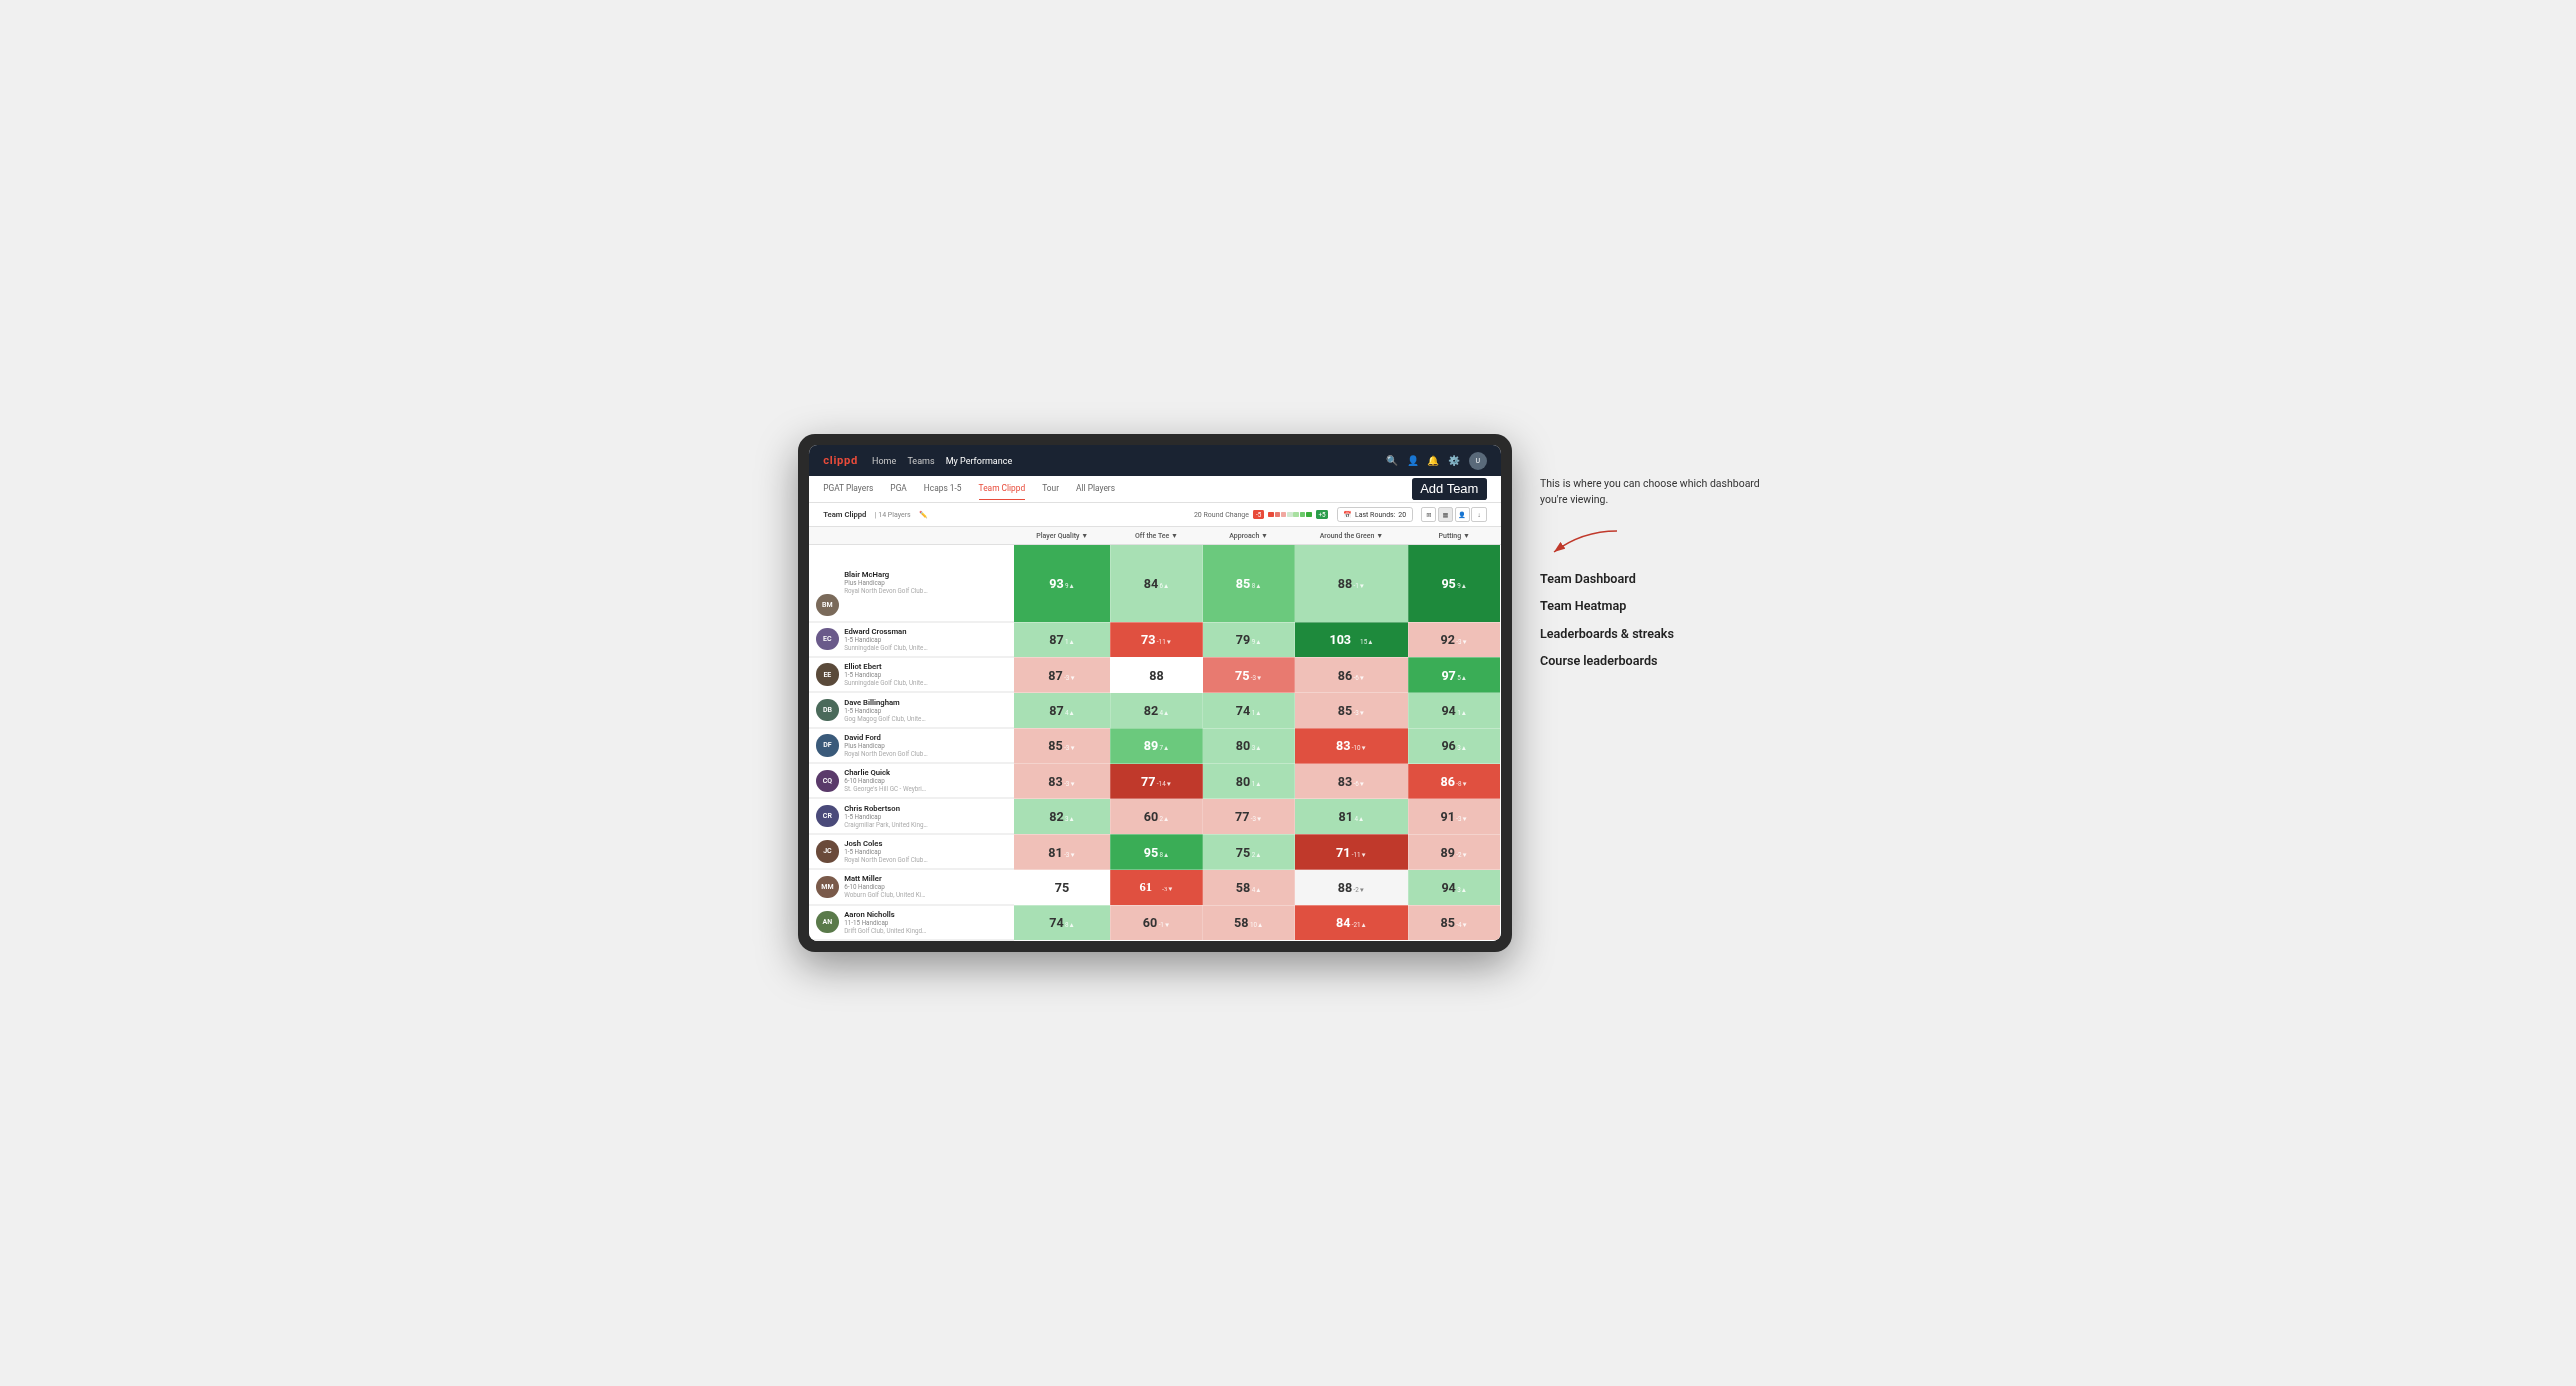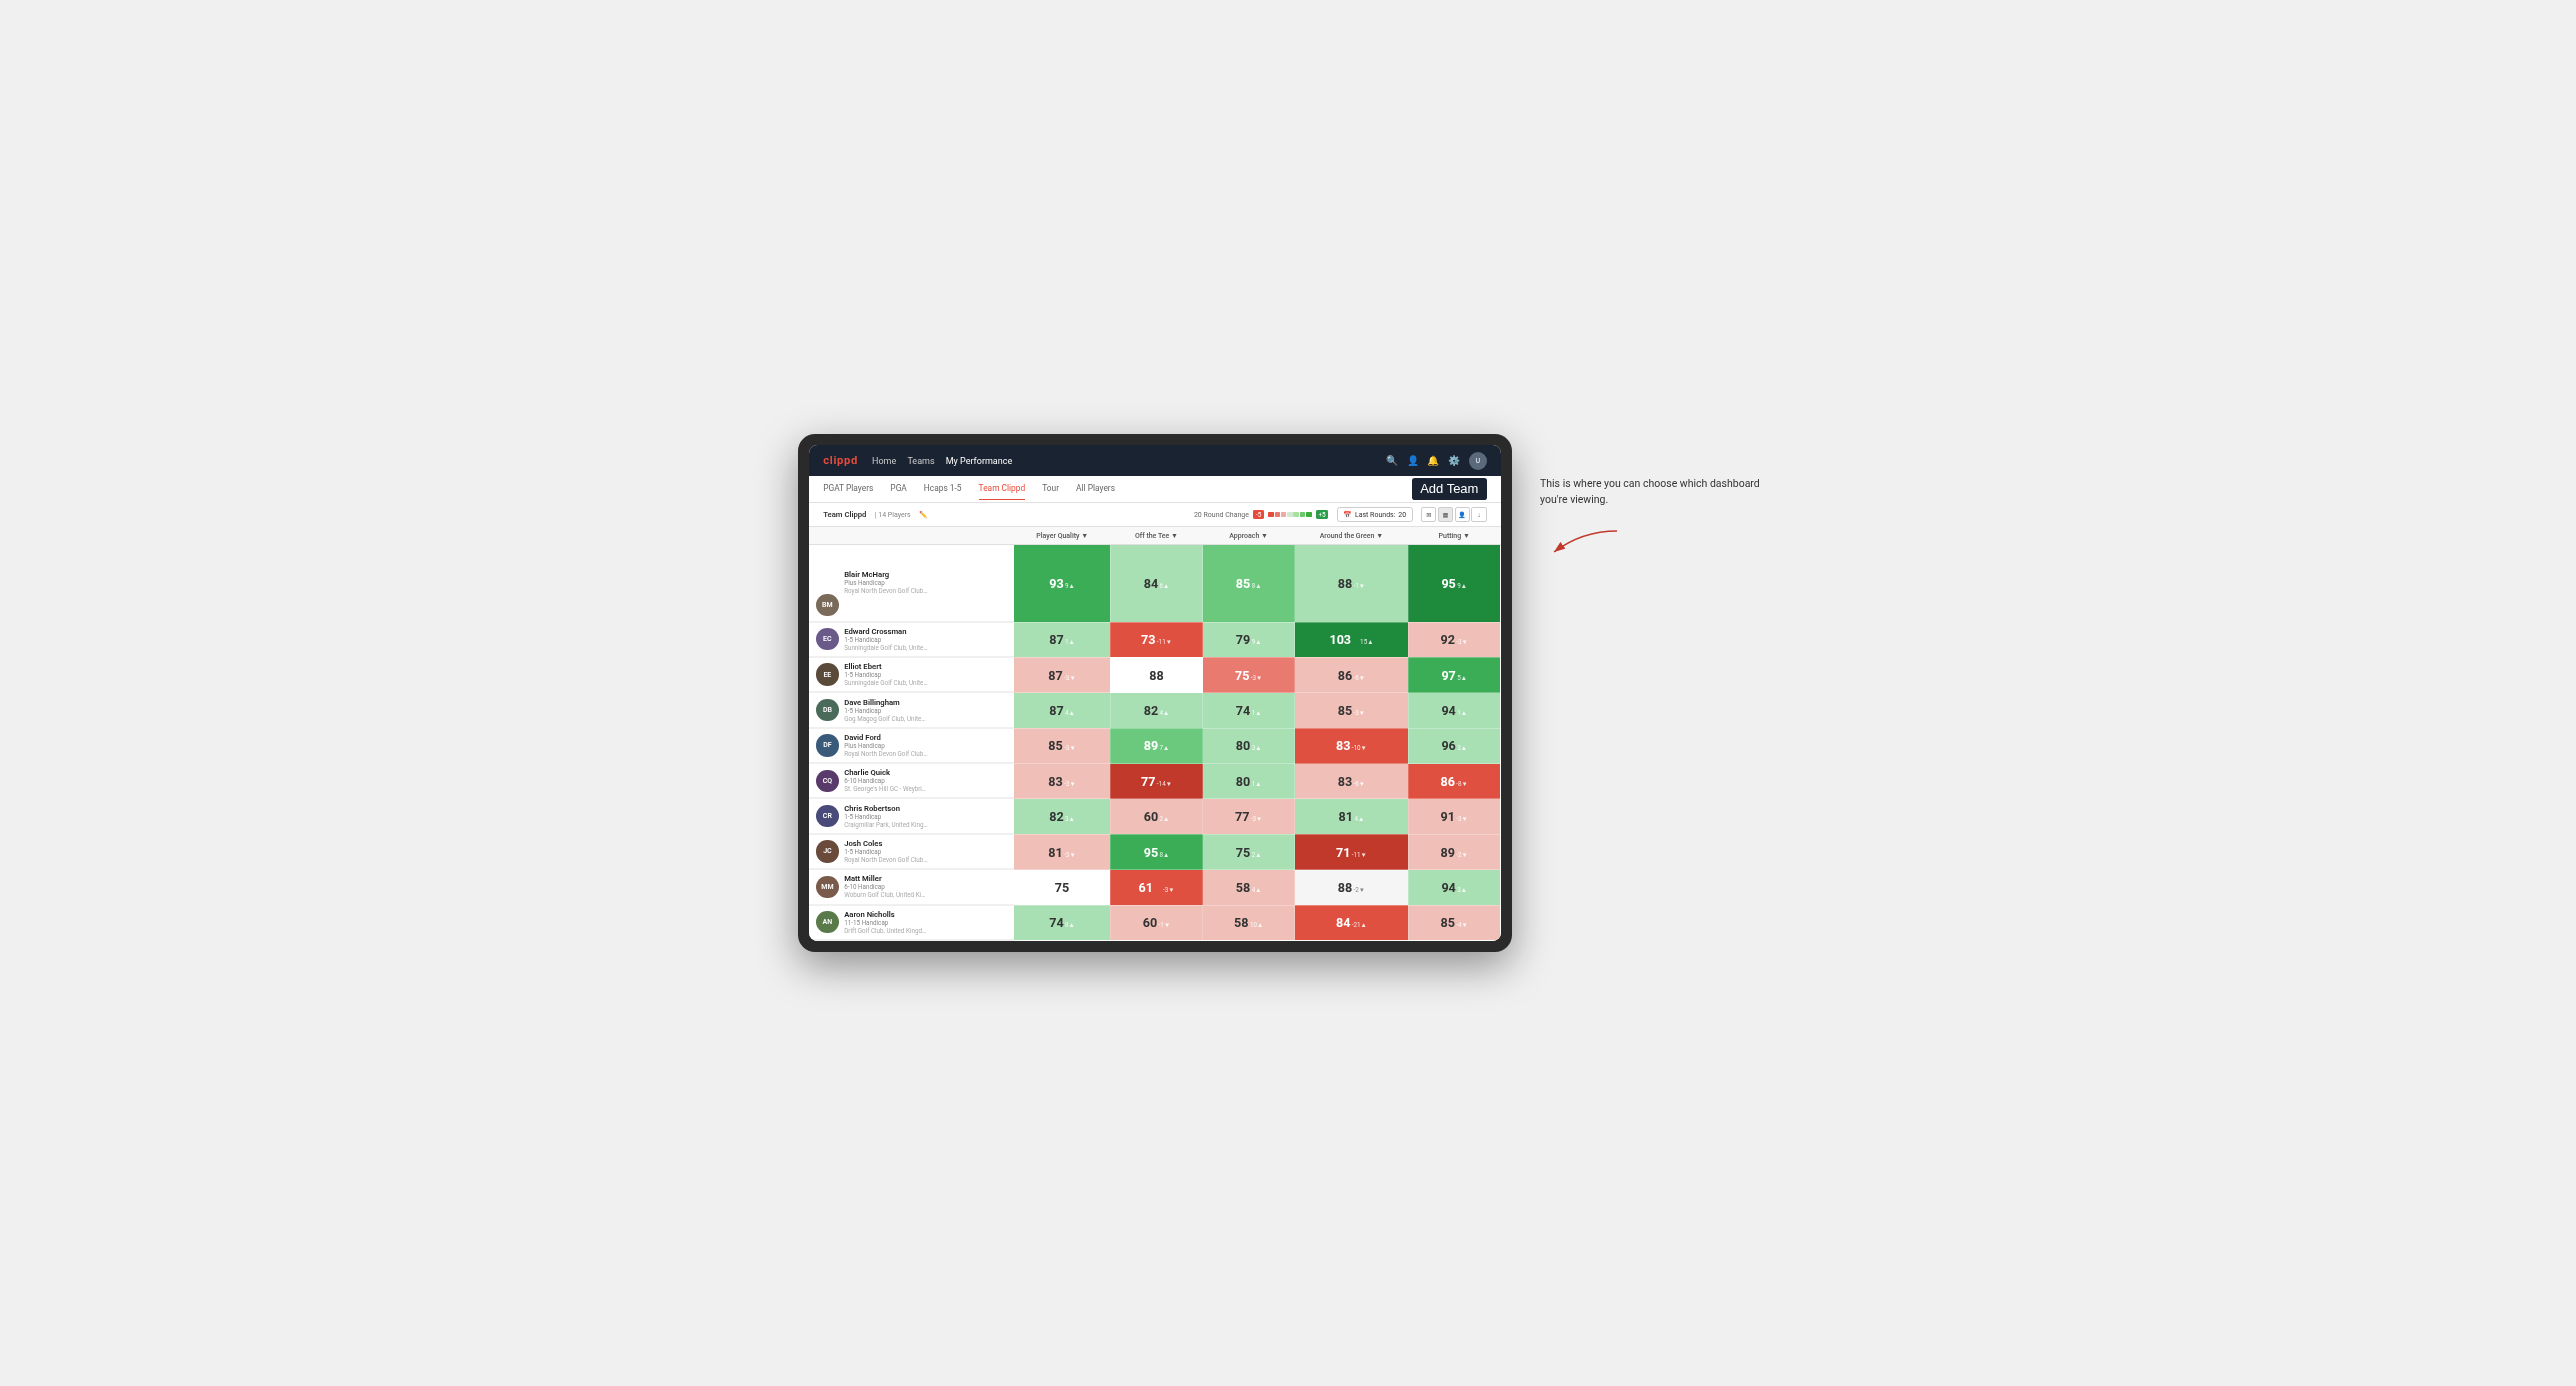--- a/index.html
+++ b/index.html
@@ -736,21 +736,21 @@
                       <div class="player-club">Woburn Golf Club, United Kingdom</div>
                     </div>
                   </div>
                 </td>
                 <td style="background-color: rgb(255, 255, 255); text-align: center; padding: 0px; border-bottom: 0.7px solid rgba(255, 255, 255, 0.3); border-right: 0.7px solid rgba(255, 255, 255, 0.2); min-width: 63px; height: 35px;">
                   <div style="display: flex; align-items: baseline; justify-content: center; gap: 1.4px; padding: 2.8px;">
                     <span style="font-size: 12.6px; font-weight: 700; color: rgb(51, 51, 51);">75</span>
                   </div>
                 </td>
                 <td style="background-color: rgb(224, 80, 64); text-align: center; padding: 0px; border-bottom: 0.7px solid rgba(255, 255, 255, 0.3); border-right: 0.7px solid rgba(255, 255, 255, 0.2); min-width: 63px; height: 35px;">
-                  <div style="display: flex; align-items: baseline; justify-content: center; gap: 10px; padding: 2.8px;">
+                  <div style="display: flex; align-items: baseline; justify-content: center; gap: 10px; padding: 2.8px; font-family: Liberation Serif, serif;">
                     <span style="font-size: 12.6px; font-weight: 700; color: rgb(255, 255, 255);">61</span>
                     <span style="font-size: 6.3px; color: rgba(255, 255, 255, 0.85);">-3▼</span>
                   </div>
                 </td>
                 <td style="background-color: rgb(240, 192, 184); text-align: center; padding: 0px; border-bottom: 0.7px solid rgba(255, 255, 255, 0.3); border-right: 0.7px solid rgba(255, 255, 255, 0.2); min-width: 63px; height: 35px;">
                   <div style="display: flex; align-items: baseline; justify-content: center; gap: 1.4px; padding: 2.8px;">
                     <span style="font-size: 12.6px; font-weight: 700; color: rgb(51, 51, 51);">58</span>
                     <span style="font-size: 6.3px; color: rgba(255, 255, 255, 0.85);">4▲</span>
                   </div>
                 </td>
@@ -823,15 +823,21 @@
       <svg width="84" height="35" viewBox="0 0 120 50">
         <defs>
           <marker id="arrowhead" markerWidth="8" markerHeight="6" refX="8" refY="3" orient="auto">
             <polygon points="0 0, 8 3, 0 6" fill="#c0392b"></polygon>
           </marker>
         </defs>
         <path d="M 110 10 Q 60 10 20 40" stroke="#c0392b" stroke-width="2" fill="none" marker-end="url(#arrowhead)"></path>
       </svg>
     </div>
 
+    <div class="dashboard-options">
+      <div class="dashboard-option">Team Dashboard</div>
+      <div class="dashboard-option">Team Heatmap</div>
+      <div class="dashboard-option">Leaderboards &amp; streaks</div>
+      <div class="dashboard-option">Course leaderboards</div>
+    </div>
   </div>
 </div>
 
 
 </body></html>

